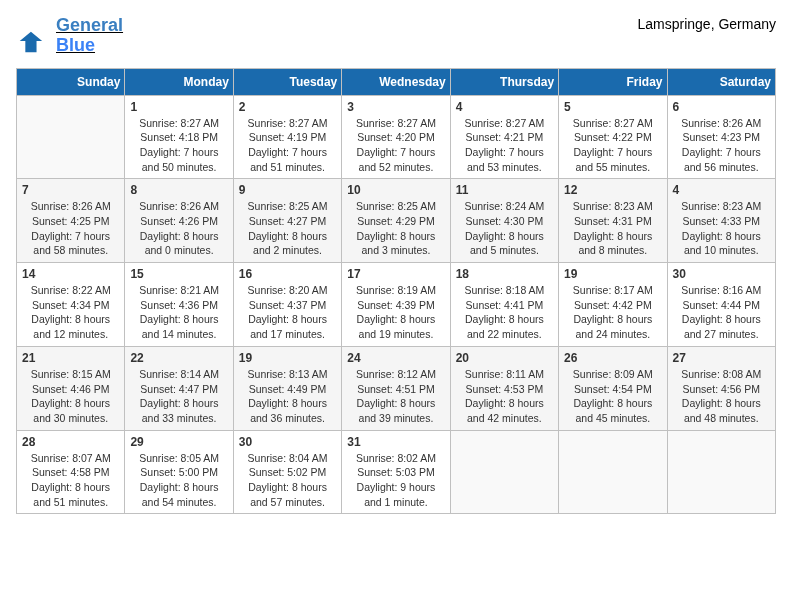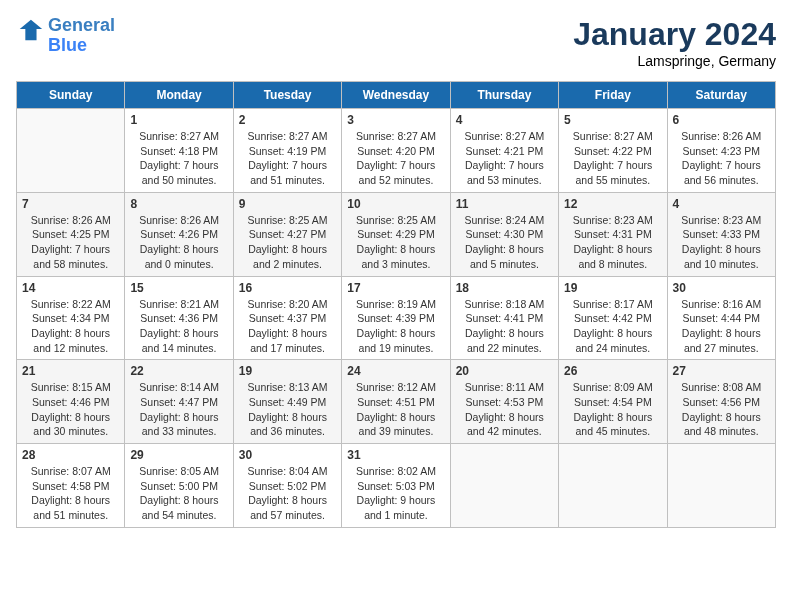--- a/index.html
+++ b/index.html
@@ -11,22 +11,23 @@
       padding: 16px;
     }
     .header {
       display: flex;
       justify-content: space-between;
       align-items: flex-start;
       margin-bottom: 12px;
     }
     .logo {
       display: flex;
-      align-items: flex-start;
-      gap: 4px;
+      align-items: flex-end;
+      gap: 12px;
+      text-decoration: underline;
     }
     .logo-text {
       font-size: 18px;
       font-weight: bold;
       color: #1a3a5c;
       line-height: 1.1;
     }
     .logo-text span {
       color: #3a7fc1;
     }
@@ -48,21 +49,21 @@
     }
     table {
       width: 100%;
       border-collapse: collapse;
       font-size: 11px;
     }
     thead tr th {
       background-color: #1a6aad;
       color: #fff;
       padding: 6px 4px;
-      text-align: center;
+      text-align: right;
       font-size: 12px;
       font-weight: bold;
       border: 1px solid #c0c0c0;
     }
     tbody tr td {
       border: 1px solid #c0c0c0;
       vertical-align: top;
       padding: 4px 5px;
       width: calc(100% / 7);
       min-height: 80px;
@@ -96,21 +97,20 @@
     <svg class="logo-icon" viewBox="0 0 30 30">
       <rect x="0" y="0" width="30" height="30" fill="white"></rect>
       <polygon points="16,4 28,14 22,14 22,26 10,26 10,14 4,14" fill="#1a6aad"></polygon>
     </svg>
     <div class="logo-text">
       <div><span>General</span></div>
       <div><span style="color:#3b82f6">Blue</span></div>
     </div>
   </div>
   <div class="title-block">
-    <div class="calendar-title">January 2024</div>
     <div class="calendar-subtitle">Lamspringe, Germany</div>
   </div>
 </div>
 
 <table>
   <thead>
     <tr id="header-row">
         <th>Sunday</th>
         <th>Monday</th>
         <th>Tuesday</th>

